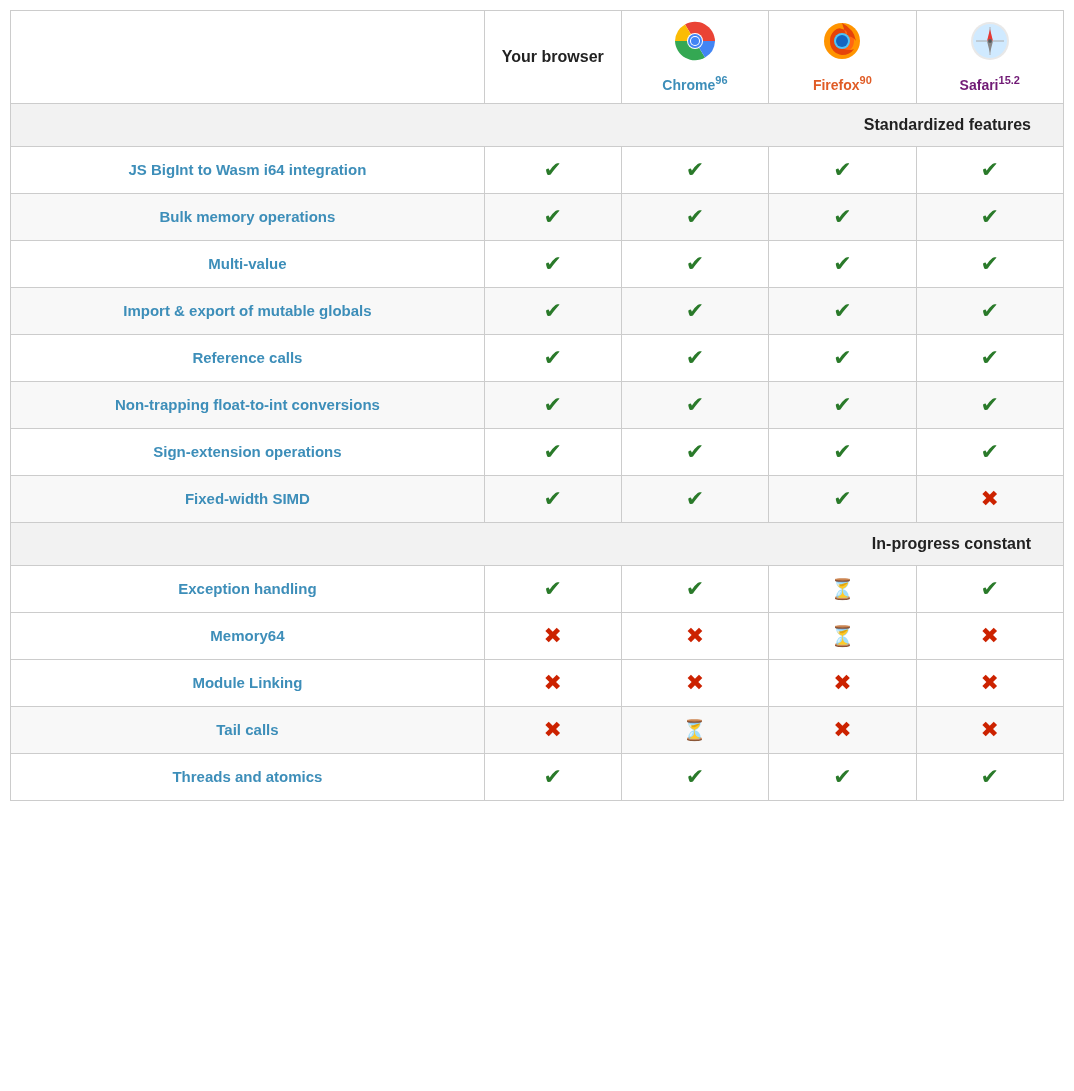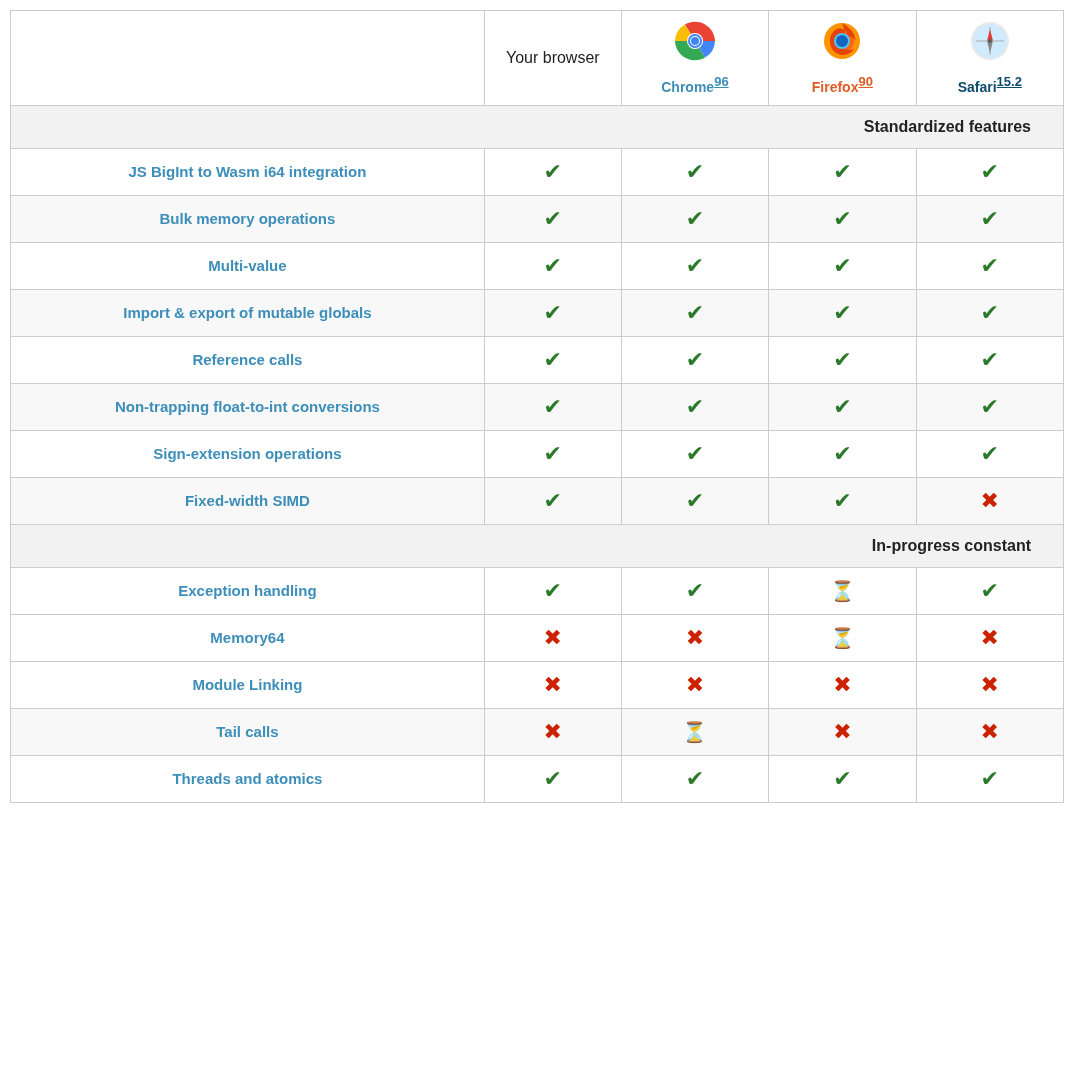--- a/index.html
+++ b/index.html
@@ -30,21 +30,21 @@
       font-size: 15px;
       padding: 12px 16px;
     }
     th.header-cell {
       background: #fff;
       font-size: 14px;
       padding: 10px 6px;
     }
     th.your-browser {
       font-size: 16px;
-      font-weight: normal;
+      font-weight: bold;
       color: #222;
       vertical-align: middle;
     }
     th.chrome-header { color: #3d8eb9; }
     th.firefox-header { color: #e05c26; }
     th.safari-header { color: #3d8eb9; }
     .section-header td {
       background: #f2f2f2;
       font-weight: bold;
       font-size: 16px;
@@ -52,24 +52,24 @@
       text-align: right;
       padding: 12px 32px;
       border-left: none;
     }
     .row-even { background: #fff; }
     .row-odd { background: #f8f8f8; }
     .check { color: #2a7a2a; font-size: 22px; }
     .cross { color: #cc2200; font-size: 22px; }
     .hourglass { font-size: 20px; }
     .browser-icon { font-size: 36px; display: block; margin-bottom: 4px; }
-    .superscript { font-size: 13px; vertical-align: super; text-decoration: underline; }
+    .superscript { font-size: 11px; vertical-align: super; }
     .chrome-color { color: #3d8eb9; }
     .firefox-color { color: #e05c26; text-align: center; }
-    .safari-color { color: #0c4a6e; }
+    .safari-color { color: #701a75; }
     .header-row th { vertical-align: middle; }
   </style>
 </head>
 <body>
 
 <div class="table-wrap">
   <table>
     <thead>
       <tr class="header-row">
         <th class="header-cell" style="width:45%; border-right: 1px solid #ccc;"></th>

